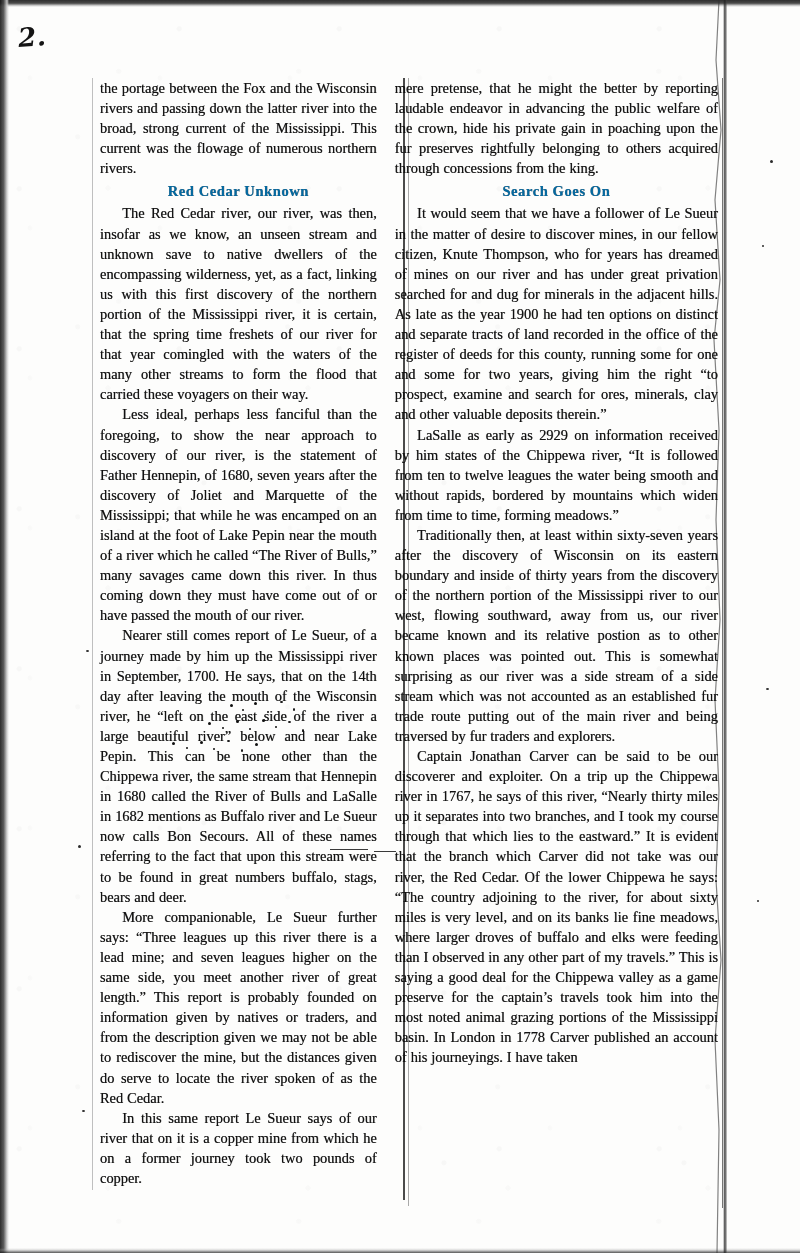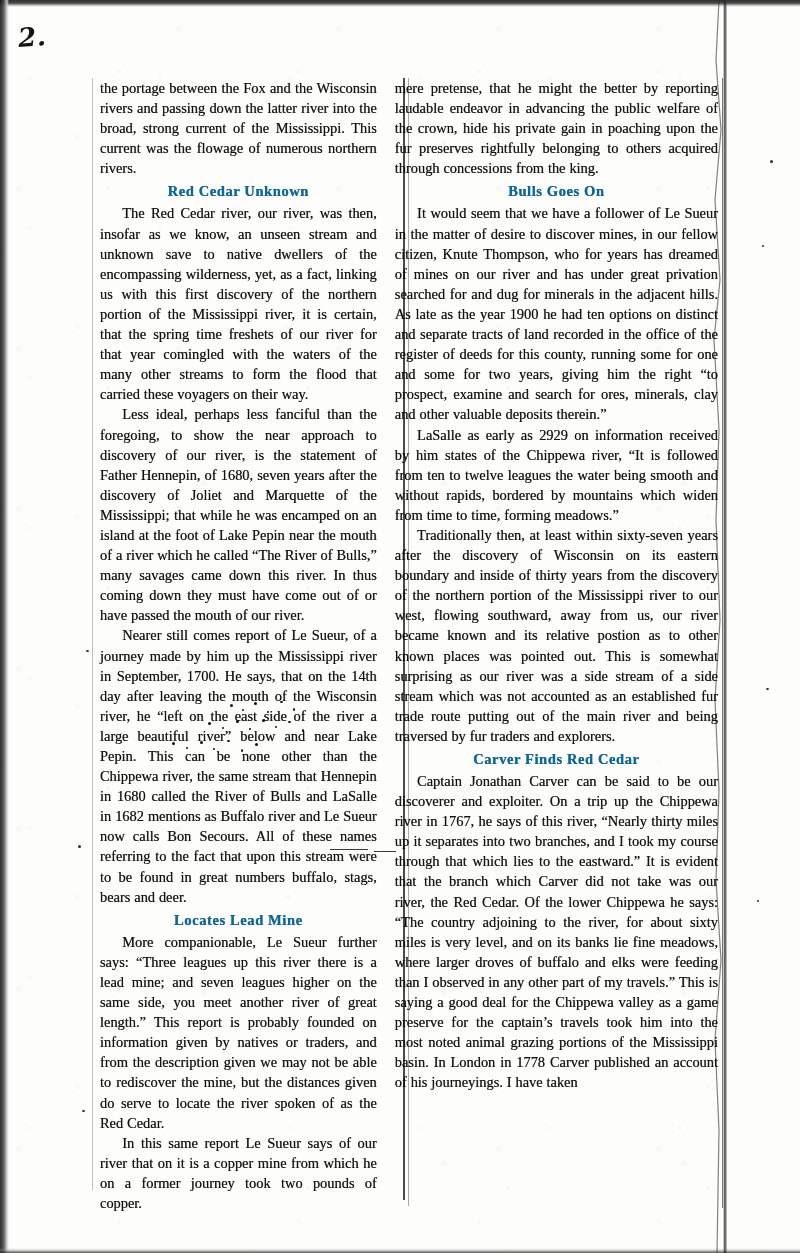--- a/index.html
+++ b/index.html
@@ -220,32 +220,30 @@
     <div class="rule rule-right-outer"></div>
 
     <div class="columns">
 
       <div class="col col-left">
         <p class="para inky noindent">the portage between the Fox and the Wisconsin rivers and passing down the latter river into the broad, strong current of the Mississippi. This current was the flowage of numerous northern rivers.</p>
         <div class="subhead inky">Red Cedar Unknown</div>
         <p class="para inky">The Red Cedar river, our river, was then, insofar as we know, an unseen stream and unknown save to native dwellers of the encompassing wilderness, yet, as a fact, linking us with this first discovery of the northern portion of the Mississippi river, it is certain, that the spring time freshets of our river for that year comingled with the waters of the many other streams to form the flood that carried these voyagers on their way.</p>
         <p class="para inky">Less ideal, perhaps less fanciful than the foregoing, to show the near approach to discovery of our river, is the statement of Father Hennepin, of 1680, seven years after the discovery of Joliet and Marquette of the Mississippi; that while he was encamped on an island at the foot of Lake Pepin near the mouth of a river which he called “The River of Bulls,” many savages came down this river. In thus coming down they must have come out of or have passed the mouth of our river.</p>
         <p class="para inky">Nearer still comes report of Le Sueur, of a journey made by him up the Mississippi river in September, 1700. He says, that on the 14th day after leaving the mouth of the Wisconsin river, he “left on the east side of the river a large beautiful river” below and near Lake Pepin. This can be none other than the Chippewa river, the same stream that Hennepin in 1680 called the River of Bulls and LaSalle in 1682 mentions as Buffalo river and Le Sueur now calls Bon Secours. All of these names referring to the fact that upon this stream were to be found in great numbers buffalo, stags, bears and deer.</p>
-        <div class="subhead inky">Locates Lead Mine</div>
         <p class="para inky">More companionable, Le Sueur further says: “Three leagues up this river there is a lead mine; and seven leagues higher on the same side, you meet another river of great length.” This report is probably founded on information given by natives or traders, and from the description given we may not be able to rediscover the mine, but the distances given do serve to locate the river spoken of as the Red Cedar.</p>
         <p class="para inky">In this same report Le Sueur says of our river that on it is a copper mine from which he on a former journey took two pounds of copper.</p>
       </div>
 
       <div class="col col-right">
         <p class="para inky noindent">mere pretense, that he might the better by reporting laudable endeavor in advancing the public welfare of the crown, hide his private gain in poaching upon the fur preserves rightfully belonging to others acquired through concessions from the king.</p>
-        <div class="subhead inky">Bulls Goes On</div>
+        <div class="subhead inky">Search Goes On</div>
         <p class="para inky">It would seem that we have a follower of Le Sueur in the matter of desire to discover mines, in our fellow citizen, Knute Thompson, who for years has dreamed of mines on our river and has under great privation searched for and dug for minerals in the adjacent hills. As late as the year 1900 he had ten options on distinct and separate tracts of land recorded in the office of the register of deeds for this county, running some for one and some for two years, giving him the right “to prospect, examine and search for ores, minerals, clay and other valuable deposits therein.”</p>
         <p class="para inky">LaSalle as early as 2929 on information received by him states of the Chippewa river, “It is followed from ten to twelve leagues the water being smooth and without rapids, bordered by mountains which widen from time to time, forming meadows.”</p>
         <p class="para inky">Traditionally then, at least within sixty-seven years after the discovery of Wisconsin on its eastern boundary and inside of thirty years from the discovery of the northern portion of the Mississippi river to our west, flowing southward, away from us, our river became known and its relative postion as to other known places was pointed out. This is somewhat surprising as our river was a side stream of a side stream which was not accounted as an established fur trade route putting out of the main river and being traversed by fur traders and explorers.</p>
-        <div class="subhead inky">Carver Finds Red Cedar</div>
         <p class="para inky">Captain Jonathan Carver can be said to be our discoverer and exploiter. On a trip up the Chippewa river in 1767, he says of this river, “Nearly thirty miles up it separates into two branches, and I took my course through that which lies to the eastward.” It is evident that the branch which Carver did not take was our river, the Red Cedar. Of the lower Chippewa he says: “The country adjoining to the river, for about sixty miles is very level, and on its banks lie fine meadows, where larger droves of buffalo and elks were feeding than I observed in any other part of my travels.” This is saying a good deal for the Chippewa valley as a game preserve for the captain’s travels took him into the most noted animal grazing portions of the Mississippi basin. In London in 1778 Carver published an account of his journeyings. I have taken</p>
       </div>
 
     </div>
 
     <div class="speckles" style="left:20px;top:620px;width:280px;height:62px;">
       <span class="speck" style="left:118px;top:6px;width:3px;height:3px;"></span>
       <span class="speck" style="left:130px;top:11px;width:2px;height:2px;"></span>
       <span class="speck" style="left:142px;top:4px;width:3px;height:3px;"></span>
       <span class="speck" style="left:155px;top:13px;width:2px;height:2px;"></span>

